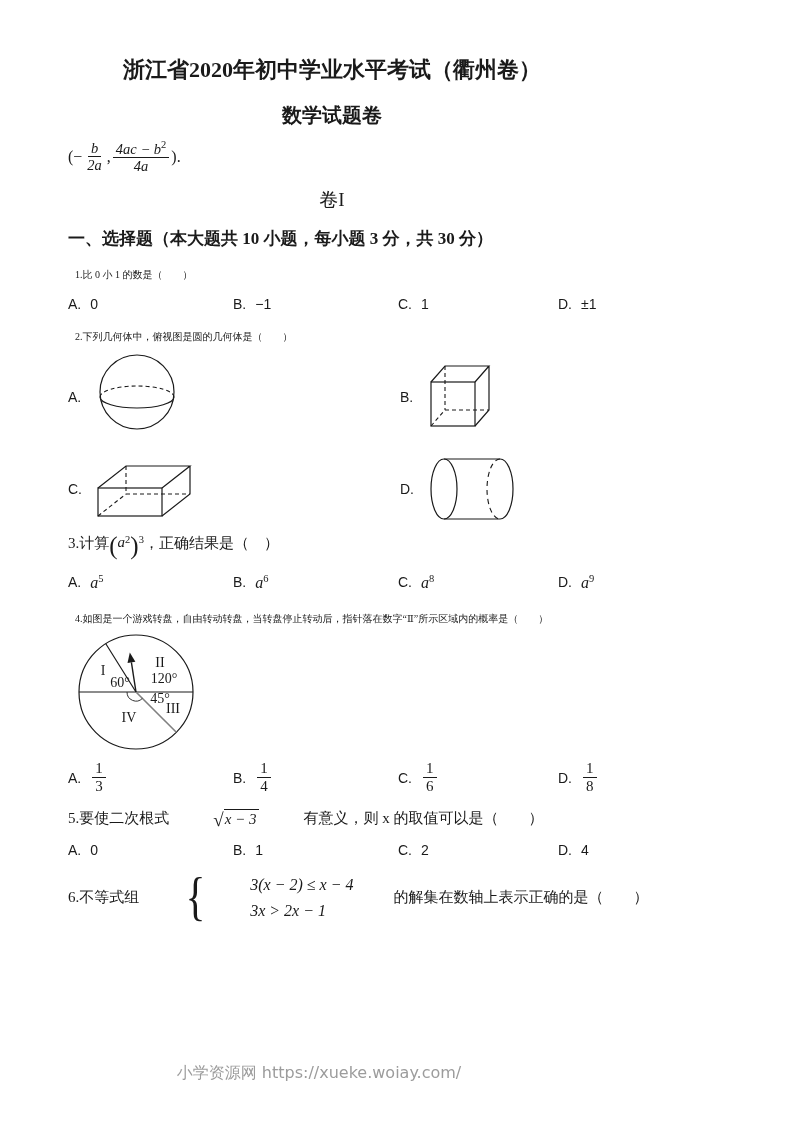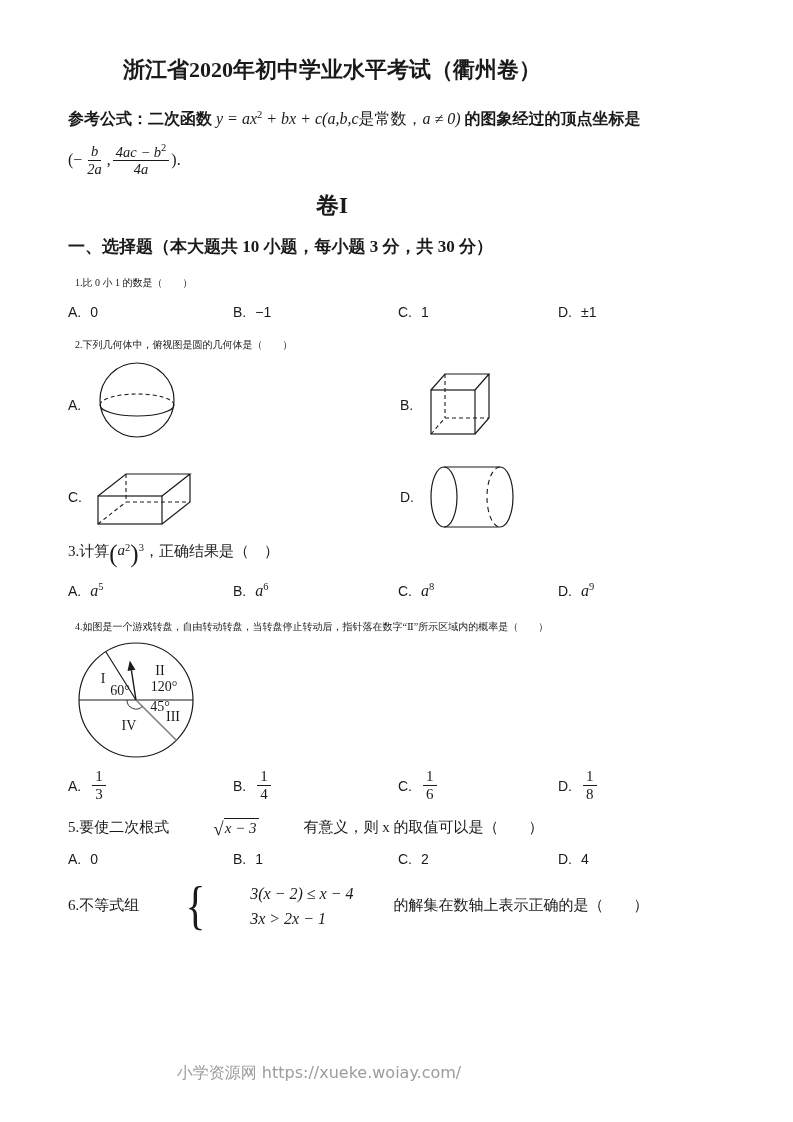--- a/index.html
+++ b/index.html
@@ -11,21 +11,21 @@
   .title{font-size:22px;font-weight:bold;text-align:center;margin:0;line-height:1.3;}
   .subtitle{font-size:20px;font-weight:bold;text-align:center;margin:18px 0 0;line-height:1.2;}
   .bold-cn{font-weight:bold;}
   .formula-line{margin-top:24px;font-size:16px;white-space:nowrap;}
   .m{font-style:italic;}
   .sup{font-size:10.5px;vertical-align:super;font-style:normal;}
   .vertex-line{margin-top:12px;font-size:16px;display:flex;align-items:center;}
   .frac{display:inline-flex;flex-direction:column;align-items:center;line-height:1.15;font-size:14.5px;margin:0 2px;}
   .frac .fnum{border-bottom:1px solid #1a1a1a;padding:0 3px;}
   .frac .fden{padding:0 3px;}
-  .volume{font-size:23px;font-weight:bold;text-align:center;margin-top:12px;}
+  .volume{font-size:19px;font-weight:normal;text-align:center;margin-top:12px;}
   .section{font-size:17px;font-weight:bold;margin-top:14px;}
   .stem{font-size:10px;margin-top:18px;white-space:nowrap;margin-left:7px;}
   .latin{font-family:"Liberation Sans","DejaVu Sans",sans-serif;font-size:14px;}
   .opts{display:grid;grid-template-columns:165px 165px 160px 1fr;margin-top:14px;font-size:15px;align-items:center;}
   .opt{display:flex;align-items:center;gap:9px;}
   .opt-label{font-family:"Liberation Sans","DejaVu Sans",sans-serif;font-size:14px;}
   .shape-row{display:grid;grid-template-columns:332px 1fr;align-items:center;}
   .shape-cell{display:flex;align-items:center;gap:14px;}
   .row-ab{margin-top:2px;}
   .row-cd{margin-top:8px;}
@@ -49,26 +49,22 @@
     font-family:"DejaVu Sans","Liberation Sans",sans-serif;font-size:16px;color:#9c9c9c;
   }
   .frac-opt .frac{font-size:15px;}
 </style>
 </head>
 <body>
 
 <div class="page">
 
   <h1 class="title">浙江省2020年初中学业水平考试（衢州卷）</h1>
-
-  <div class="formula-line">
-    <span class="bold-cn">参考公式：二次函数</span>
-    <span class="m">y = ax</span><span class="sup">2</span><span class="m"> + bx + c(a,b,c</span><span>是常数，</span><span class="m">a ≠ 0)</span>
-    <span class="bold-cn">的图象经过的顶点坐标是</span>
-  </div>
+  <h2 class="subtitle">数学试题卷</h2>
+
 
   <div class="vertex-line">
     <span>(−</span>
     <span class="frac">
       <span class="fnum m">b</span>
       <span class="fden m">2a</span>
     </span>
     <span>,</span>
     <span class="frac">
       <span class="fnum"><span class="m">4ac − b</span><span class="sup">2</span></span>

